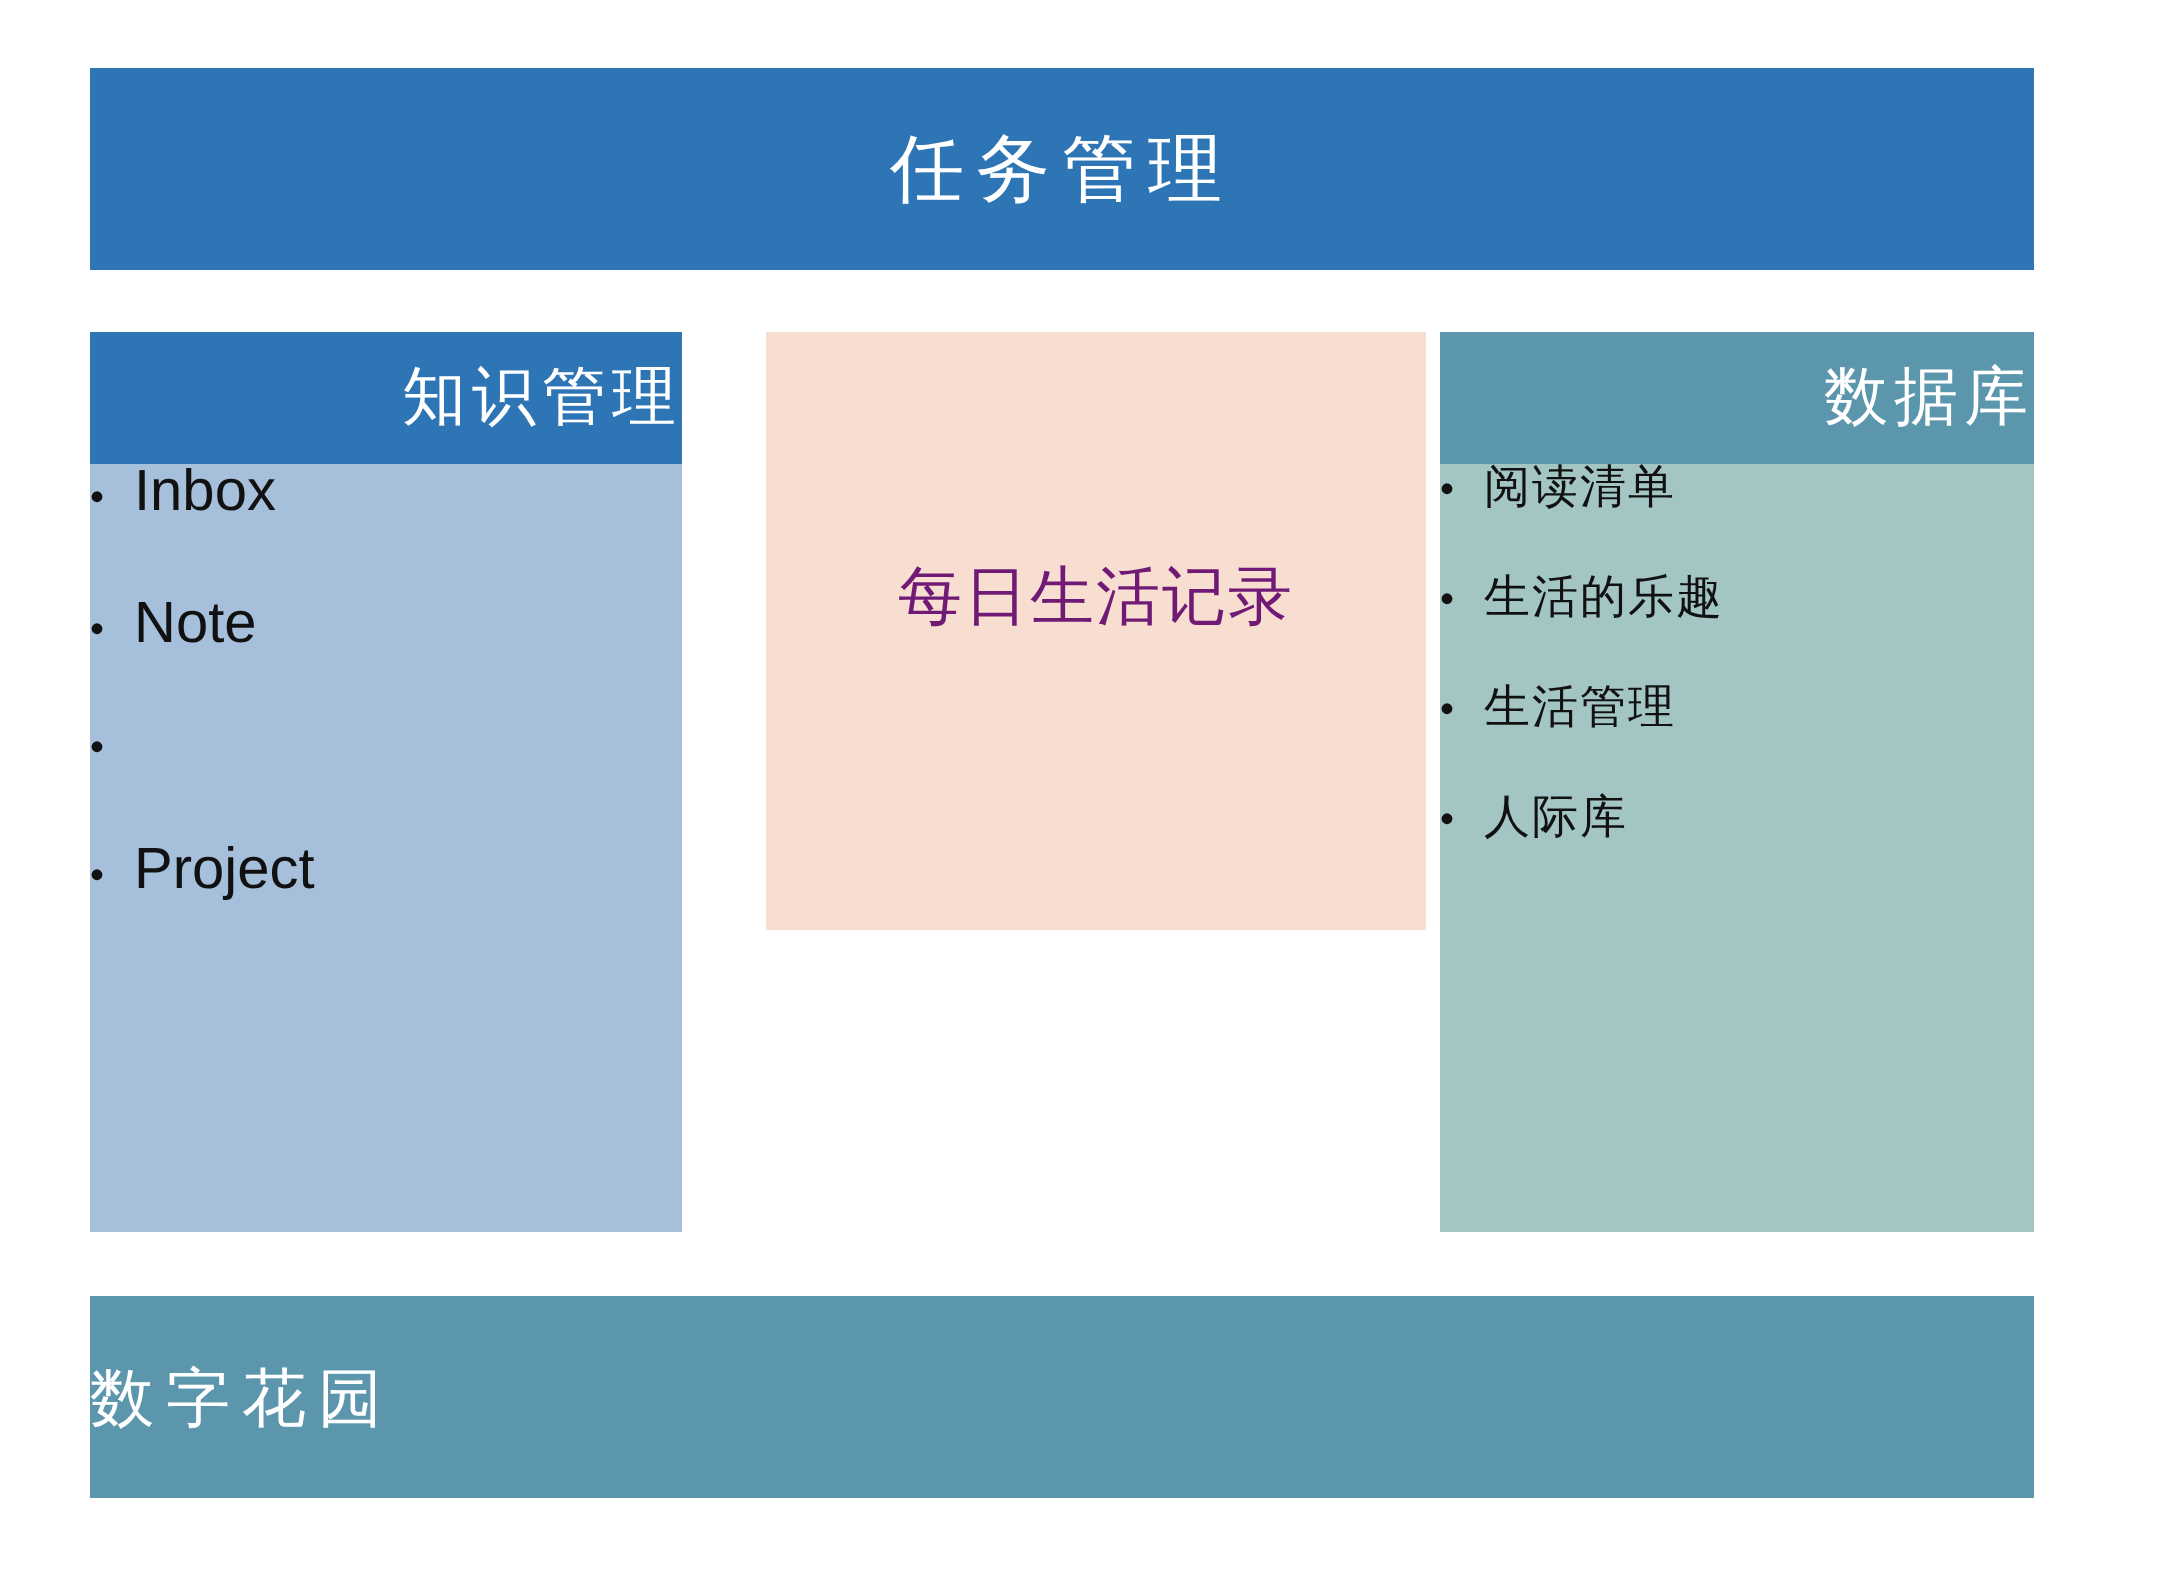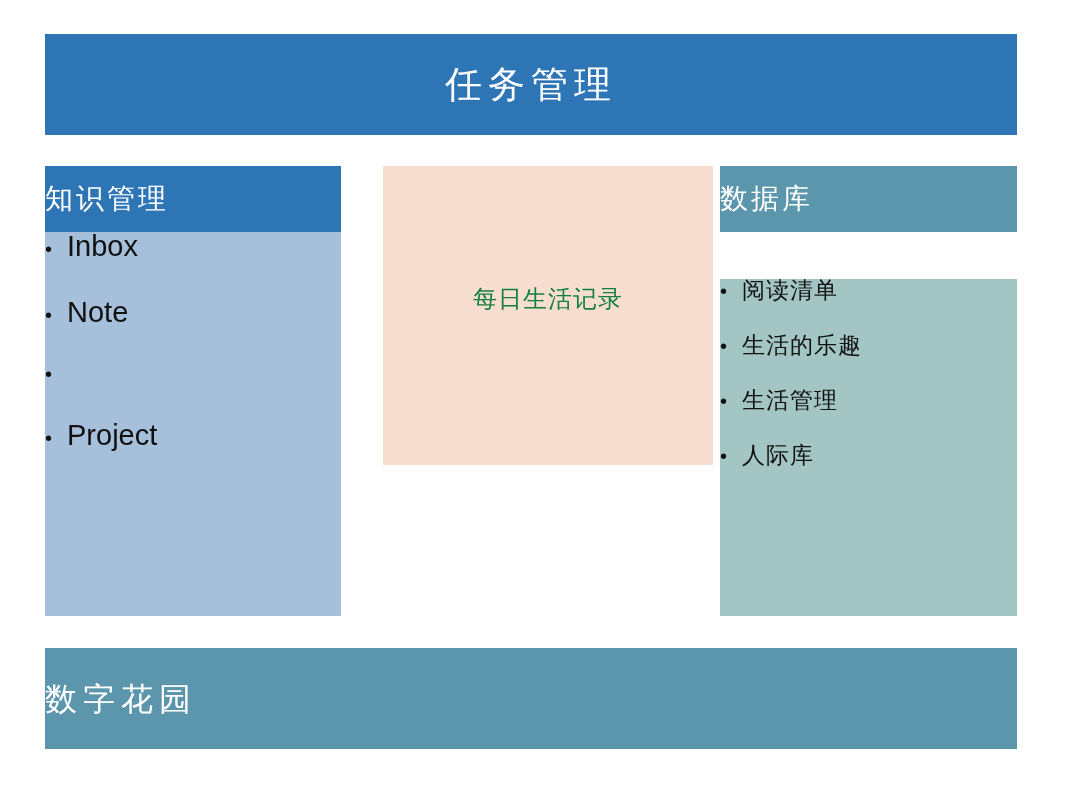--- a/index.html
+++ b/index.html
@@ -45,23 +45,23 @@
 
   
   .column {
     position: absolute;
     display: flex;
     flex-direction: column;
   }
   .col-header {
     display: flex;
     align-items: center;
-    justify-content: flex-start;
+    justify-content: flex-end;
     color: #ffffff;
-    font-size: 28px;
+    font-size: 32px;
     letter-spacing: 3px;
   }
   .col-body {
     flex: 1 1 auto;
     position: relative;
   }
 
   
   .col-knowledge {
     left: 45px;
@@ -88,33 +88,32 @@
     height: 66px;
     background: #C55A11;
   }
   .col-life .col-body {
     background: #F8DED1;
     display: flex;
     align-items: center;
     justify-content: center;
   }
   .col-life .center-text {
-    color: #15803d;
-    font-size: 24px;
+    color: #701a75;
+    font-size: 32px;
     letter-spacing: 1px;
     margin-top: -34px;
   }
 
   
   .col-database {
     left: 720px;
     top: 166px;
     width: 297px;
     height: 450px;
-    gap: 47px;
   }
   .col-database .col-header {
     height: 66px;
     background: #5B96AC;
   }
   .col-database .col-body {
     background: #A3C5C4;
   }
 
   

